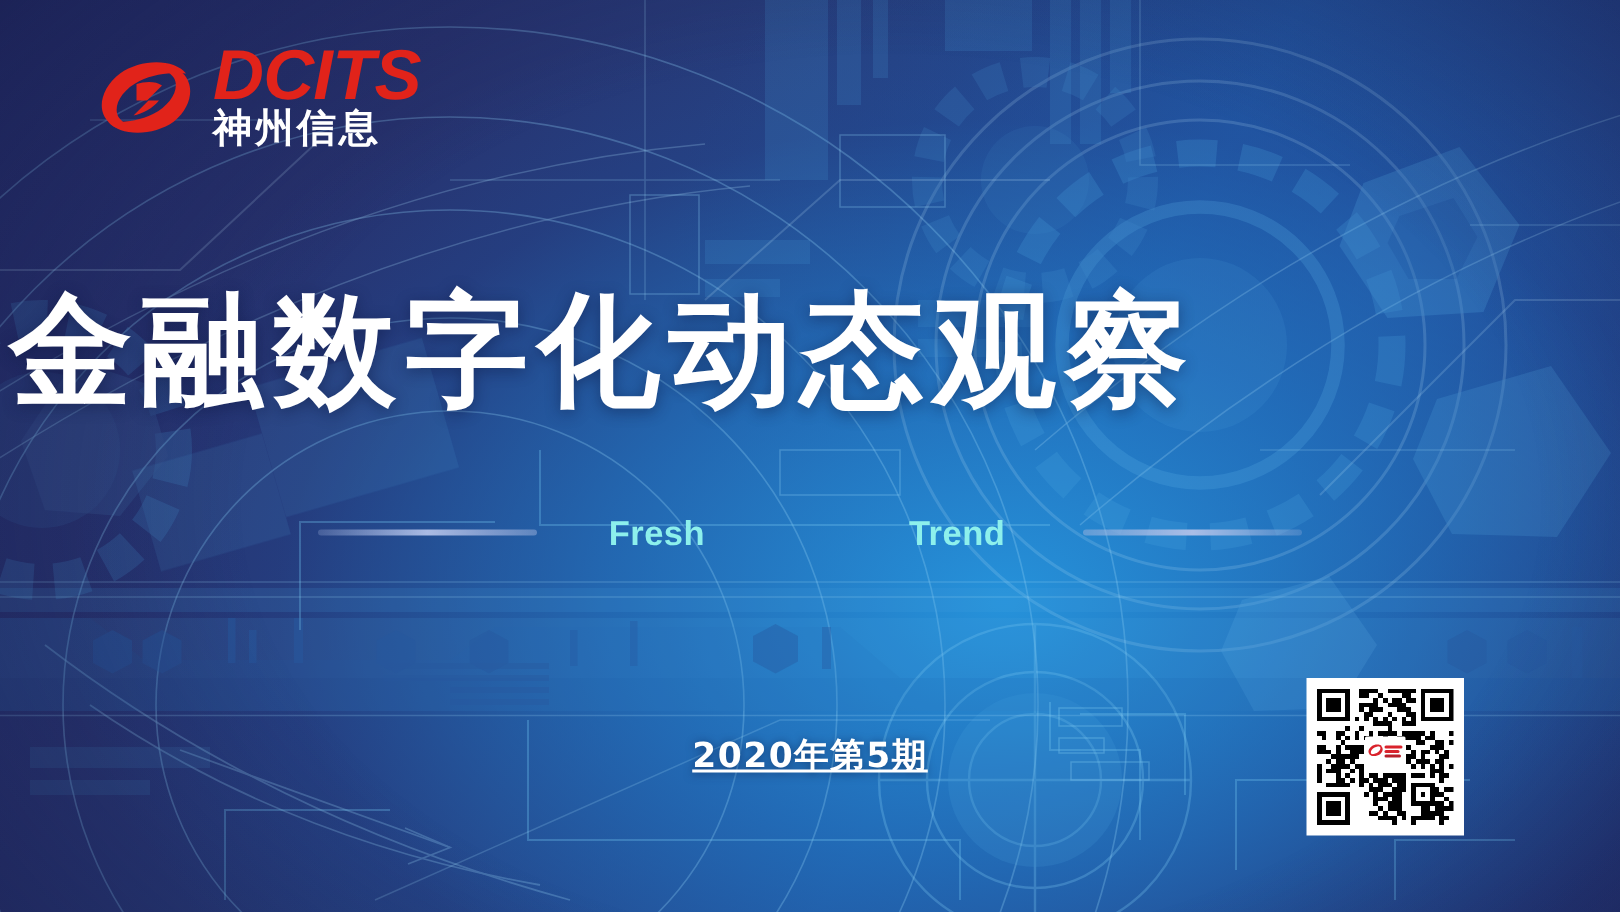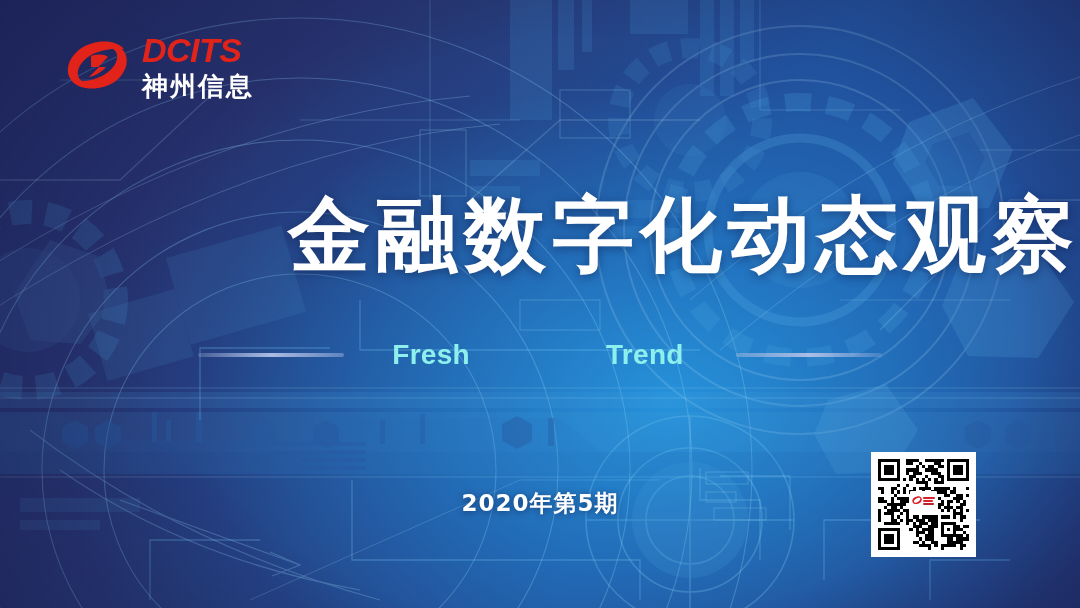--- a/index.html
+++ b/index.html
@@ -60,21 +60,21 @@
   }
   #logo-text {
     position: absolute;
     left: 76px;
     top: 2px;
     width: 140px;
   }
   #logo-en {
     display: block;
     color: #e1231a;
-    font-size: 34px;
+    font-size: 47px;
     font-weight: bold;
     font-style: italic;
     letter-spacing: -0.5px;
     line-height: 40px;
     font-family: "Liberation Sans", sans-serif;
     white-space: nowrap;
   }
   #logo-cn {
     display: block;
     color: #ffffff;
@@ -85,21 +85,21 @@
     margin-top: 1px;
     font-family: "DejaVu Sans", "Liberation Sans", sans-serif;
     white-space: nowrap;
   }
 
   
   #main-title {
     position: absolute;
     left: 0; right: 0;
     top: 186px;
-    text-align: right;
+    text-align: left;
     color: #ffffff;
     font-size: 82px;
     font-weight: bold;
     letter-spacing: 6px;
     line-height: 98px;
     text-indent: 6px;
     font-family: "DejaVu Sans", "Liberation Sans", sans-serif;
     text-shadow: 0 2px 10px rgba(10,20,60,0.45);
     white-space: nowrap;
   }
@@ -119,21 +119,21 @@
     height: 4px;
     width: 146px;
     background: linear-gradient(90deg, rgba(168,184,224,0.25), rgba(178,193,232,0.95), rgba(168,184,224,0.45));
     border-radius: 2px;
   }
   .tag-rule.right {
     background: linear-gradient(90deg, rgba(168,184,224,0.45), rgba(178,193,232,0.95), rgba(168,184,224,0.25));
   }
   .tag-word {
     color: #8df0ec;
-    font-size: 28px;
+    font-size: 23px;
     font-weight: bold;
     letter-spacing: 0.3px;
     font-family: "Liberation Sans", sans-serif;
     white-space: nowrap;
   }
   #tag-gap-l  { width: 48px; }
   #tag-gap-r  { width: 52px; }
   .tag-sep    { width: 68px; }
 
   
@@ -142,20 +142,21 @@
     left: 0; right: 0;
     top: 488px;
     text-align: center;
     color: #ffffff;
     font-size: 23px;
     font-weight: bold;
     letter-spacing: 1px;
     font-family: "DejaVu Sans", "Liberation Sans", sans-serif;
     text-shadow: 0 1px 6px rgba(10,20,60,0.5);
     white-space: nowrap;
+    text-decoration: underline;
   }
 
   
   #qr-block {
     position: absolute;
     left: 871px;
     top: 452px;
     width: 105px;
     height: 105px;
     background: #ffffff;

